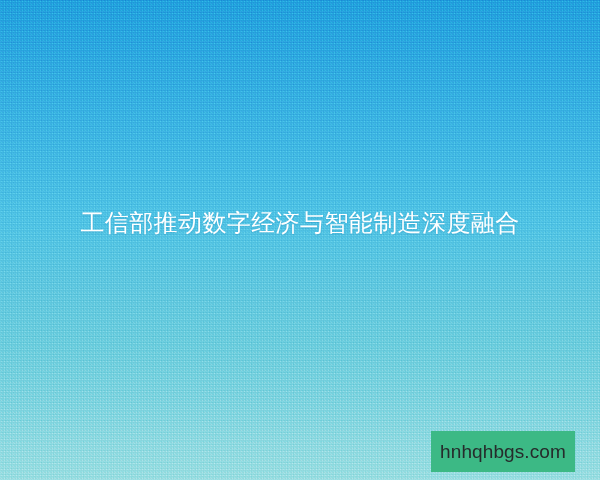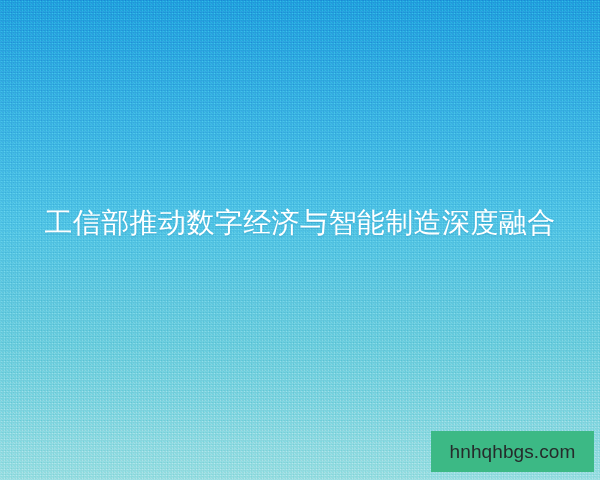--- a/index.html
+++ b/index.html
@@ -56,36 +56,36 @@
       repeating-linear-gradient(90deg, rgba(255,255,255,0.08) 0 1px, rgba(0,0,0,0.05) 1px 2px);
   }
 
   .headline {
     position: absolute;
     left: 0;
     right: 0;
     top: 202px;
     text-align: center;
     color: #ffffff;
-    font-size: 28px;
+    font-size: 24px;
     line-height: 41px;
     letter-spacing: 0.4px;
     font-weight: 400;
     text-shadow: 0 1px 2px rgba(22,120,170,0.30);
     white-space: nowrap;
   }
   .headline .line {
     display: block;
   }
 
   .watermark {
     position: absolute;
     left: 431px;
     top: 431px;
-    width: 163px;
+    width: 144px;
     height: 41px;
     background: #3cb985;
     display: flex;
     align-items: center;
     justify-content: center;
   }
   .watermark .wm-text {
     color: #262b2b;
     font-size: 19px;
     line-height: 19px;

